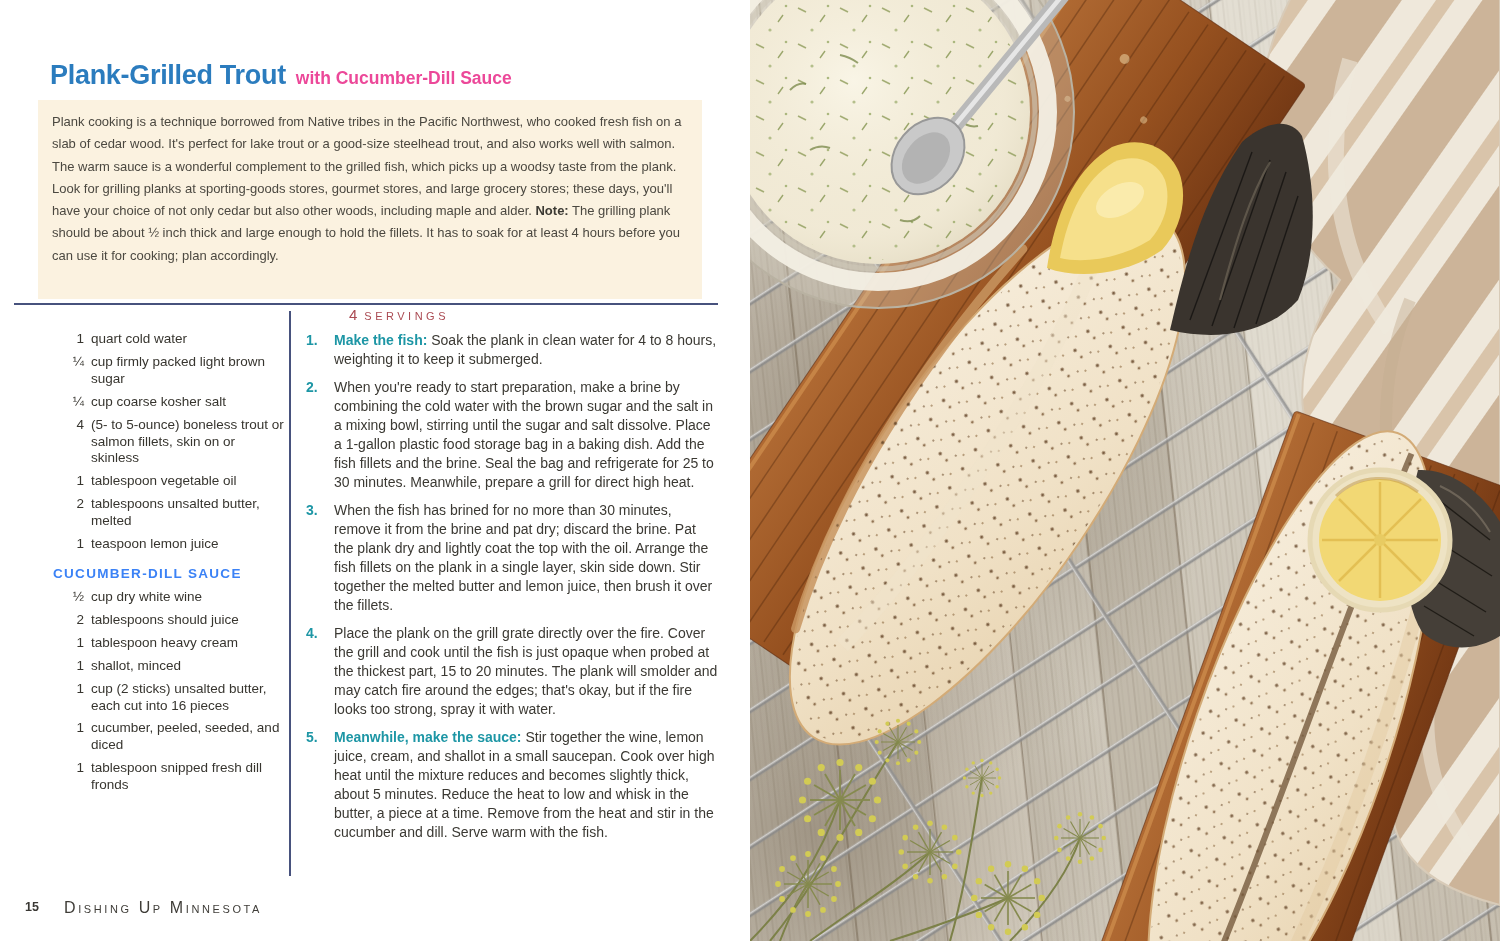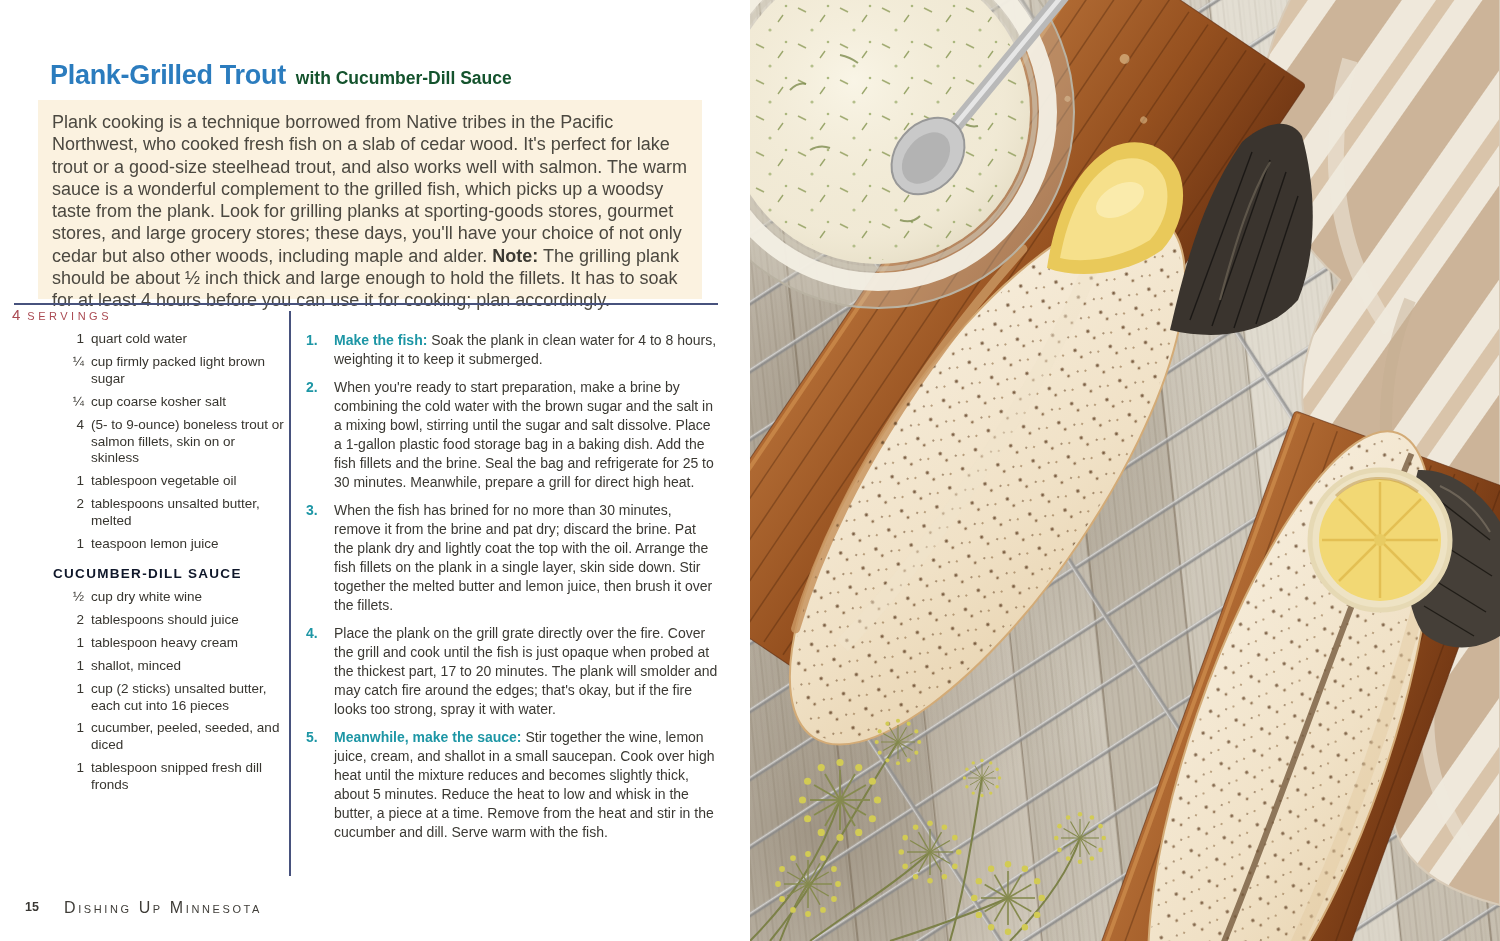--- a/index.html
+++ b/index.html
@@ -2,42 +2,42 @@
 <html><head>
 <meta charset="utf-8">
 <style>
   html,body{margin:0;padding:0;background:#ffffff;}
   .page{position:relative;width:1500px;height:941px;background:#ffffff;overflow:hidden;
         font-family:"Liberation Sans",sans-serif;-webkit-font-smoothing:antialiased;}
 
   
   .title-row{position:absolute;left:50px;top:60px;display:flex;align-items:baseline;white-space:nowrap;}
   .title{font-size:27px;font-weight:bold;letter-spacing:-0.3px;color:#2b7cbe;}
-  .subtitle{font-size:17.5px;font-weight:bold;color:#14532d;margin-left:10px;}
+  .subtitle{font-size:17.5px;font-weight:bold;color:#ec4899;margin-left:10px;}
 
   
   .intro{position:absolute;left:38px;top:100px;width:664px;height:199px;background:#fbf2e0;box-sizing:border-box;}
-  .intro p{margin:11px 14px;font-size:18px;line-height:22.3px;color:#4b4840;}
+  .intro p{margin:11px 14px;font-size:13px;line-height:22.3px;color:#4b4840;}
   .intro b{color:#3c3a33;}
 
   
   .hrule{position:absolute;left:14px;top:303px;width:704px;height:2px;background:#47527d;}
   .vrule{position:absolute;left:289px;top:311px;width:2px;height:565px;background:#47527d;}
 
   
-  .servings{position:absolute;left:12px;top:306px;width:718px;text-align:left;color:#aa4a52;}
+  .servings{position:absolute;left:0;top:306px;width:718px;text-align:center;color:#aa4a52;padding-left:40px;}
   .sv-num{font-size:15px;}
   .sv-label{font-size:11px;letter-spacing:3.5px;margin-left:7px;}
 
   
   .ingredients{position:absolute;left:48px;top:331px;width:236px;}
   .ing-row{display:grid;grid-template-columns:36px 1fr;column-gap:7px;font-size:13.5px;line-height:16.9px;
            color:#37352f;margin-bottom:6px;}
   .qty{text-align:right;}
-  .sauce-head{margin:13px 0 8px 5px;font-size:13.5px;font-weight:bold;letter-spacing:1.3px;color:#0f172a;}
+  .sauce-head{margin:13px 0 8px 5px;font-size:13.5px;font-weight:bold;letter-spacing:1.3px;color:#3b82f6;}
 
   
   .steps{position:absolute;left:306px;top:331px;width:412px;}
   .step{display:grid;grid-template-columns:20px 1fr;column-gap:8px;margin-bottom:9px;}
   .snum{color:#1d96a5;font-weight:bold;font-size:14px;padding-top:1px;}
   .stext{margin:0;font-size:14px;line-height:19px;color:#3b3933;}
   .lead{color:#1d96a5;font-weight:bold;}
 
   
   .footer-num{position:absolute;left:25px;top:900px;font-size:12.5px;font-weight:bold;color:#3a3834;}
@@ -76,21 +76,21 @@
     <div class="ing-row">
         <span class="qty">¼</span>
         <span>cup firmly packed light brown sugar</span>
       </div>
     <div class="ing-row">
         <span class="qty">¼</span>
         <span>cup coarse kosher salt</span>
       </div>
     <div class="ing-row">
         <span class="qty">4</span>
-        <span>(5- to 9-ounce) boneless trout or salmon fillets, skin on or skinless</span>
+        <span>(5- to 5-ounce) boneless trout or salmon fillets, skin on or skinless</span>
       </div>
     <div class="ing-row">
         <span class="qty">1</span>
         <span>tablespoon vegetable oil</span>
       </div>
     <div class="ing-row">
         <span class="qty">2</span>
         <span>tablespoons unsalted butter, melted</span>
       </div>
     <div class="ing-row">
@@ -138,21 +138,21 @@
     <div class="step">
       <span class="snum">2.</span>
       <p class="stext"><b class="lead"></b><span>When you're ready to start preparation, make a brine by combining the cold water with the brown sugar and the salt in a mixing bowl, stirring until the sugar and salt dissolve. Place a 1-gallon plastic food storage bag in a baking dish. Add the fish fillets and the brine. Seal the bag and refrigerate for 25 to 30 minutes. Meanwhile, prepare a grill for direct high heat.</span></p>
     </div>
     <div class="step">
       <span class="snum">3.</span>
       <p class="stext"><b class="lead"></b><span>When the fish has brined for no more than 30 minutes, remove it from the brine and pat dry; discard the brine. Pat the plank dry and lightly coat the top with the oil. Arrange the fish fillets on the plank in a single layer, skin side down. Stir together the melted butter and lemon juice, then brush it over the fillets.</span></p>
     </div>
     <div class="step">
       <span class="snum">4.</span>
-      <p class="stext"><b class="lead"></b><span>Place the plank on the grill grate directly over the fire. Cover the grill and cook until the fish is just opaque when probed at the thickest part, 17 to 20 minutes. The plank will smolder and may catch fire around the edges; that's okay, but if the fire looks too strong, spray it with water.</span></p>
+      <p class="stext"><b class="lead"></b><span>Place the plank on the grill grate directly over the fire. Cover the grill and cook until the fish is just opaque when probed at the thickest part, 15 to 20 minutes. The plank will smolder and may catch fire around the edges; that's okay, but if the fire looks too strong, spray it with water.</span></p>
     </div>
     <div class="step">
       <span class="snum">5.</span>
       <p class="stext"><b class="lead">Meanwhile, make the sauce: </b><span>Stir together the wine, lemon juice, cream, and shallot in a small saucepan. Cook over high heat until the mixture reduces and becomes slightly thick, about 5 minutes. Reduce the heat to low and whisk in the butter, a piece at a time. Remove from the heat and stir in the cucumber and dill. Serve warm with the fish.</span></p>
     </div>
   </div>
 
   <div class="footer-num">15</div>
   <div class="footer-title">Dishing Up Minnesota</div>
 

